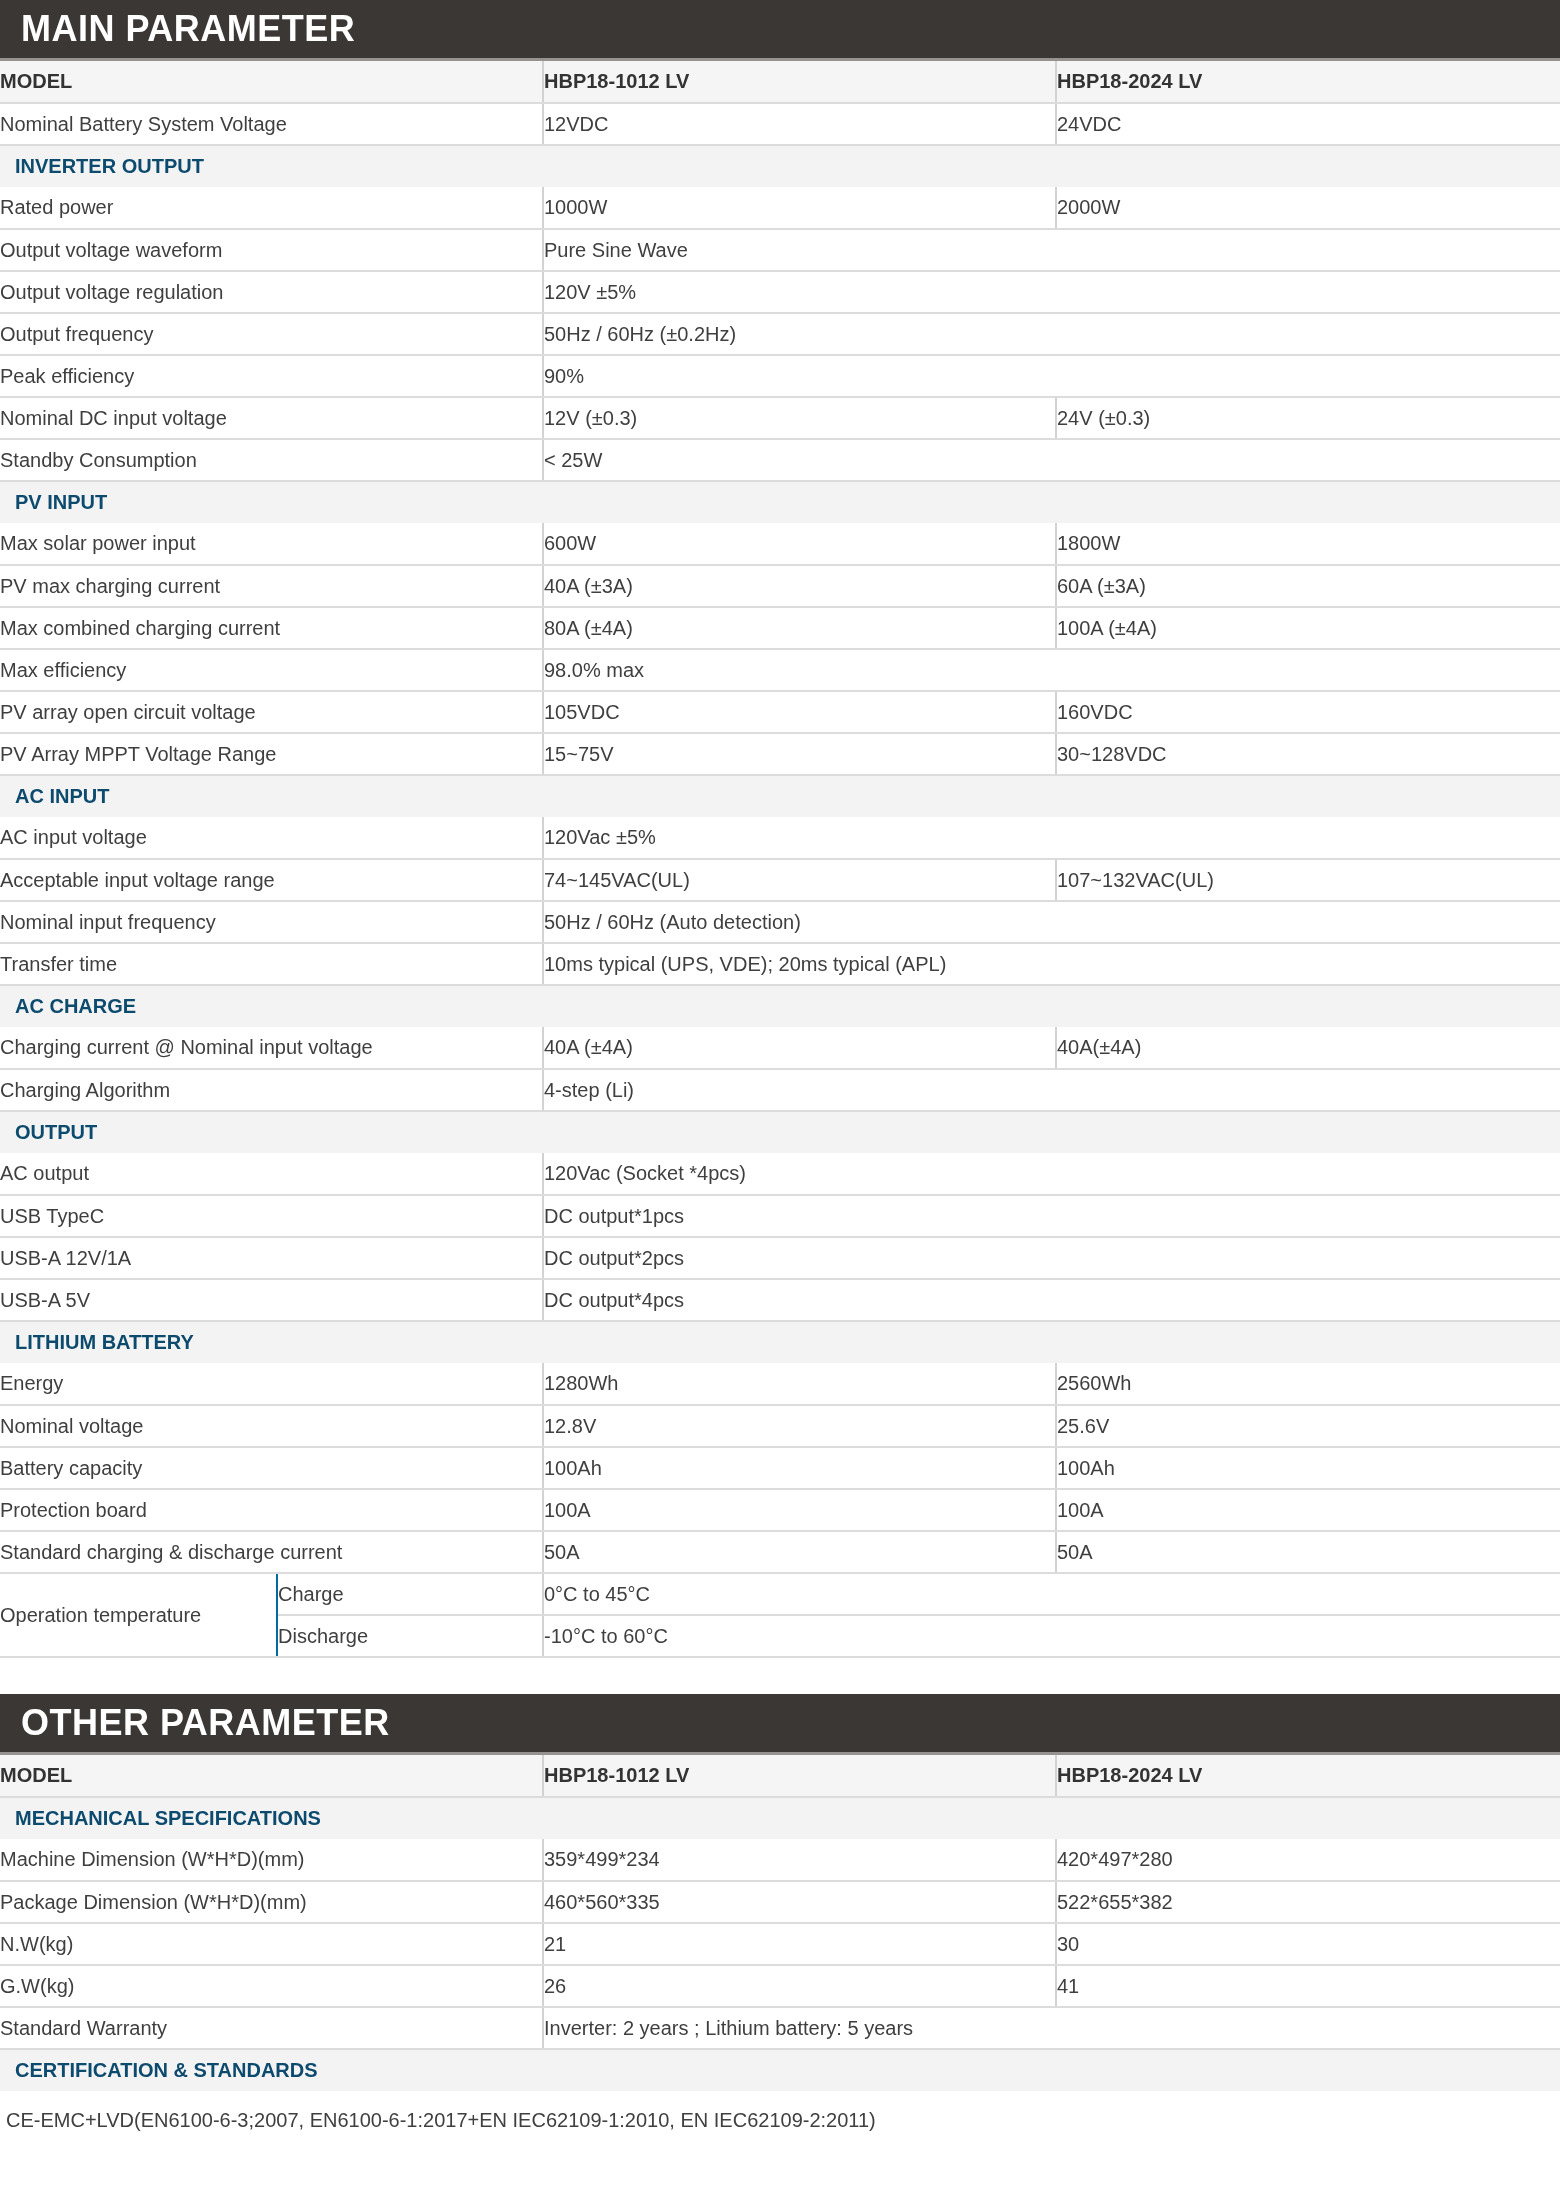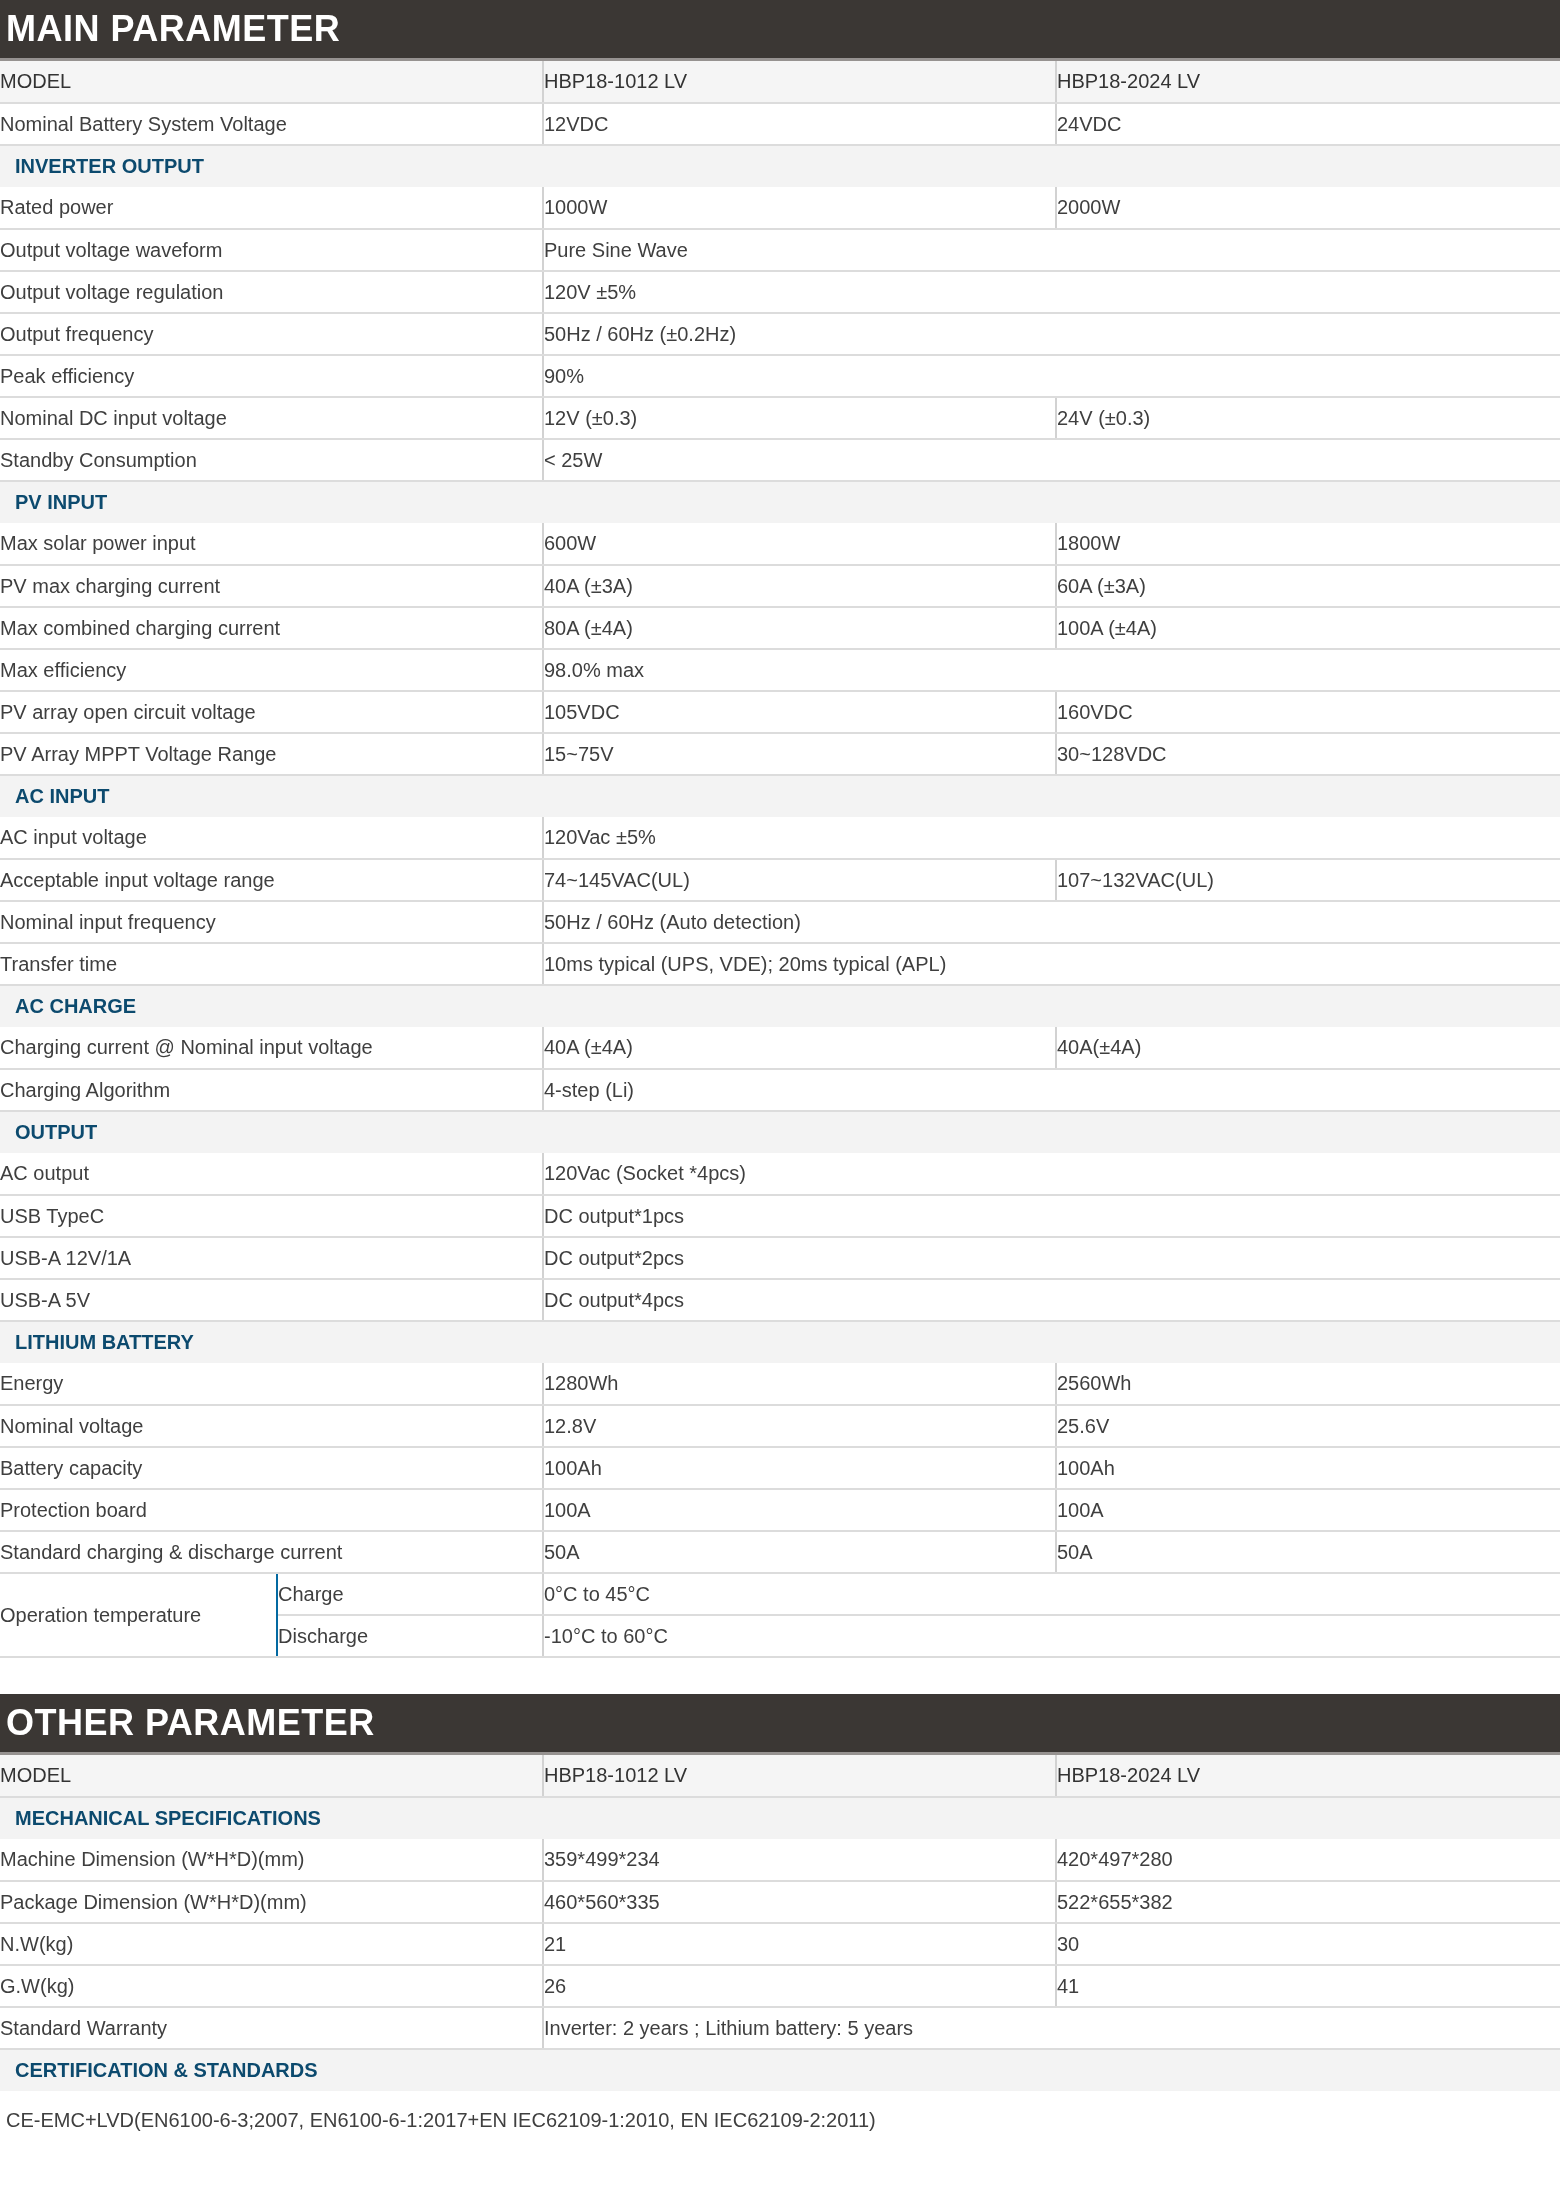--- a/index.html
+++ b/index.html
@@ -21,21 +21,21 @@
     border-bottom: 3px solid #969290;
     display: flex;
     align-items: center;
     box-sizing: border-box;
   }
   .param-bar .bar-title {
     color: #ffffff;
     font-weight: bold;
     font-size: 36px;
     letter-spacing: 0.5px;
-    padding-left: 6px;
+    padding-left: 21px;
   }
   table.spec-table {
     width: 1560px;
     border-collapse: collapse;
     table-layout: fixed;
   }
   table.spec-table td {
     height: 42px;
     font-size: 20px;
     padding: 0;
@@ -56,21 +56,21 @@
     background-size: 2px 100%;
     background-position: 277px 0;
     background-repeat: no-repeat;
   }
   td.val {
     text-align: left;
     border-left: 2px solid #d2d2d2;
   }
   tr.model-row td {
     background: #f5f5f5;
-    font-weight: normal;
+    font-weight: bold;
     color: #333333;
     border-bottom: 2px solid #dcdcdc;
   }
   tr.model-row td.label { background-image: none; background-color: #f5f5f5; }
   tr.section-row td {
     background: #f3f3f3;
     font-weight: bold;
     color: #0c4a6e;
     text-align: left;
     padding-left: 15px;

